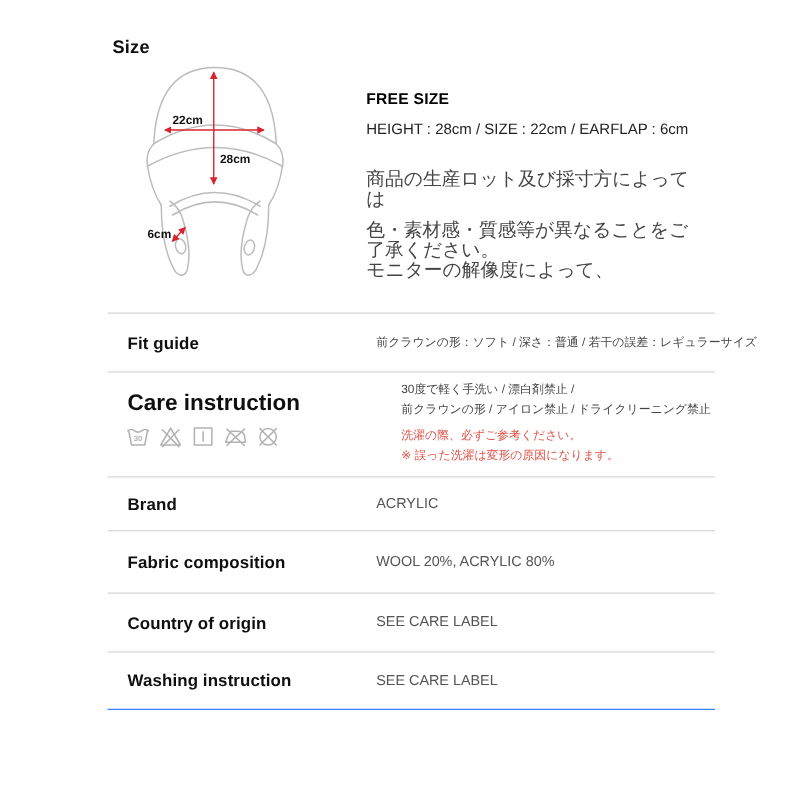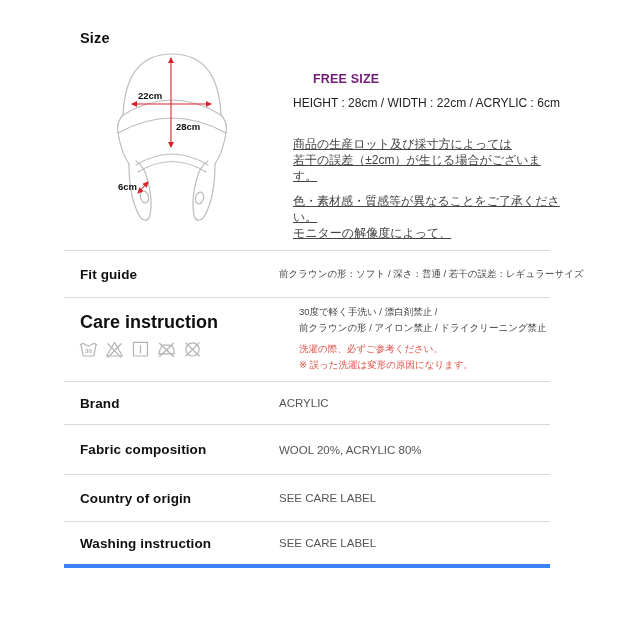--- a/index.html
+++ b/index.html
@@ -1,31 +1,31 @@
 <!DOCTYPE html>
 <html><head>
 <meta charset="utf-8">
 <style>
   * { margin:0; padding:0; box-sizing:border-box; }
   html,body { background:#fff; }
   body { font-family:"Liberation Sans","DejaVu Sans",sans-serif; color:#111; }
   .screen { position:relative; width:640px; height:640px; background:#ffffff; overflow:hidden; margin:0 auto; }
 
-  .size-title { position:absolute; left:80px; top:30px; font-size:14.5px; font-weight:700; color:#0f0f0f; letter-spacing:.2px; }
+  .size-title { position:absolute; left:90px; top:30px; font-size:14.5px; font-weight:700; color:#0f0f0f; letter-spacing:.2px; }
 
   .hat-svg { position:absolute; left:92px; top:45px; }
 
   .size-info { position:absolute; left:293px; top:72px; width:268px; }
-  .free-size { font-size:12.5px; font-weight:700; color:#701a75; margin-bottom:10px; letter-spacing:.2px;margin-left:20px; }
+  .free-size { font-size:12.5px; font-weight:700; color:#000000; margin-bottom:10px; letter-spacing:.2px; }
   .dims { font-size:12px; color:#222; margin-bottom:26px; white-space:nowrap; }
-  .note { font-size:12px; color:#444; line-height:16px; margin-bottom:9px;text-decoration:underline; }
+  .note { font-size:15px; color:#444; line-height:16px; margin-bottom:9px; }
 
-  .spec-table { position:absolute; left:64px; top:250px; width:486px; }
+  .spec-table { position:absolute; left:86px; top:250px; width:486px; }
   .row { position:relative; border-top:1px solid #d8d8d8; display:flex; align-items:center; }
-  .row:last-child { border-bottom:4px solid #3b82f6; }
+  .row:last-child { border-bottom:1px solid #3b82f6; }
   .row-label { position:absolute; left:16px; font-size:13.5px; font-weight:700; color:#0f0f0f; letter-spacing:.1px; white-space:nowrap; }
   .row-value { position:absolute; left:215px; font-size:11.5px; color:#555; white-space:nowrap; }
   .row-value.jp { font-size:9.5px; color:#444; }
   .r-fit { height:47px; } .r-care { height:84px; } .r-brand { height:43px; }
   .r-fabric { height:50px; } .r-origin { height:47px; } .r-wash { height:47px; }
 
   .care-label { position:absolute; left:16px; top:14px; font-size:18px; font-weight:700; color:#0f0f0f; white-space:nowrap; }
   .care-icons { position:absolute; left:14px; top:40px; display:flex; gap:5px; }
   .care-icons svg { display:block; }
   .care-text { position:absolute; left:215px; top:6px;margin-left:20px; }
@@ -72,24 +72,23 @@
       <line class="dim-line" x1="40" y1="59" x2="119" y2="59" marker-start="url(#ah)" marker-end="url(#ah)"></line>
       <line class="dim-line" x1="46" y1="148" x2="56" y2="137" marker-start="url(#ah)" marker-end="url(#ah)"></line>
     </g>
     <text class="dim-text" x="46" y="54">22cm</text>
     <text class="dim-text" x="84" y="85">28cm</text>
     <text class="dim-text" x="26" y="145">6cm</text>
   </svg>
 
   <div class="size-info">
     <div class="free-size">FREE SIZE</div>
-    <div class="dims">HEIGHT : 28cm / WIDTH : 22cm / ACRYLIC : 6cm</div>
+    <div class="dims">HEIGHT : 28cm / SIZE : 22cm / EARFLAP : 6cm</div>
     <div class="note">
       <div>商品の生産ロット及び採寸方によっては</div>
-      <div>若干の誤差（±2cm）が生じる場合がございます。</div>
     </div>
     <div class="note">
       <div>色・素材感・質感等が異なることをご了承ください。</div>
       <div>モニターの解像度によって、</div>
     </div>
   </div>
 
   <div class="spec-table">
 
     <div class="row r-fit">

